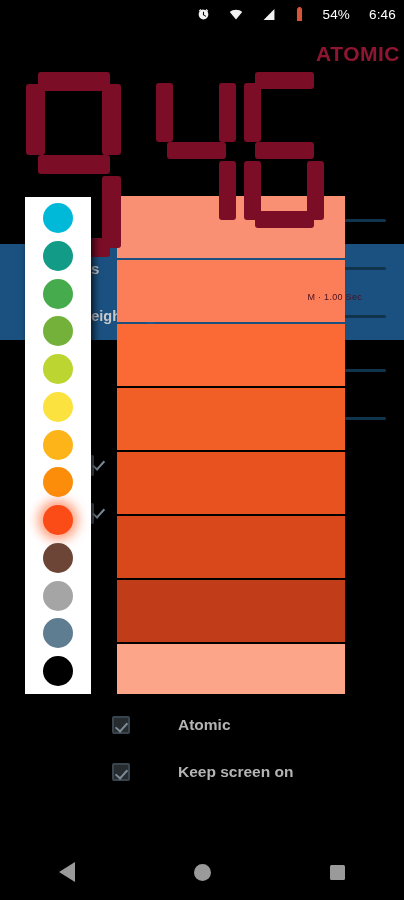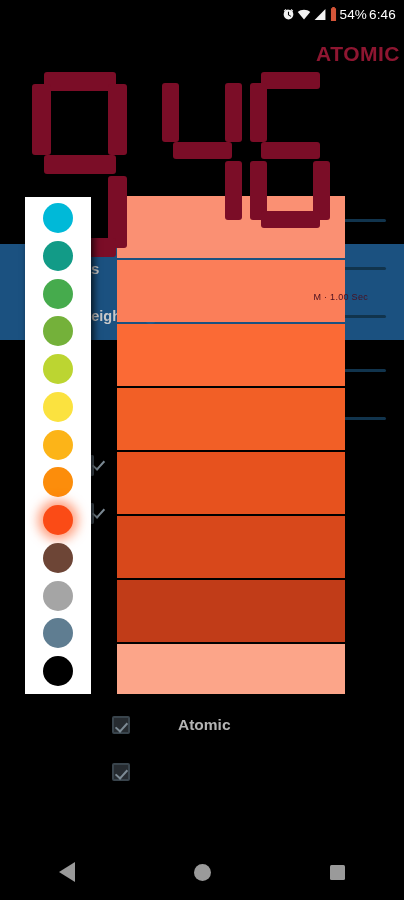--- a/index.html
+++ b/index.html
@@ -8,36 +8,36 @@
     width:404px; height:900px;
     font-family:"Liberation Sans", sans-serif;
     position:relative; overflow:hidden;
     -webkit-font-smoothing:antialiased;
   }
 
   
   #statusbar{
     position:absolute; top:0; left:0; width:404px; height:28px;
     display:flex; align-items:center; justify-content:flex-end;
-    padding-right:8px; gap:2px; color:#ffffff; font-size:13px; z-index:60;
+    padding-right:8px; gap:19px; color:#ffffff; font-size:13px; z-index:60;
   }
   #statusbar .sicon{ display:block; opacity:.95; }
   #statusbar .batt-txt{ font-size:13.5px; letter-spacing:.1px; }
   #statusbar .clock-txt{ font-size:13.5px; letter-spacing:.2px; }
 
   
   #apptitle{
     position:absolute; top:42px; right:4px; z-index:40;
     color:#8e1631; font-size:21px; font-weight:bold; letter-spacing:.5px;
     font-family:"Liberation Sans", sans-serif;
   }
 
   
   #clockwrap{
-    position:absolute; top:62px; left:10px; width:360px; height:140px; z-index:30;
+    position:absolute; top:62px; left:4px; width:360px; height:140px; z-index:30;
   }
   .segdigit{ position:absolute; }
   .seg{ position:absolute; background:#7b0d27; border-radius:3px; }
 
   
   #secwrap{ position:absolute; top:110px; right:-14px; z-index:30; }
 
   
   #dimline{
     position:absolute; top:230px; right:2px; z-index:31;
@@ -271,19 +271,20 @@
     <div class="swatch" style="background: rgb(95, 125, 145);"></div>
     <div class="swatch" style="background: rgb(0, 0, 0);"></div>
   </div>
 
 <div class="bottomrow" style="top:701px;">
   <span class="bcheck"></span>
   <span class="blabel">Atomic</span>
 </div>
 <div class="bottomrow" style="top:748px;">
   <span class="bcheck"></span>
+  <span class="blabel">Keep screen on</span>
 </div>
 
 <div id="navbar">
   <span class="navback"></span>
   <span class="navhome"></span>
   <span class="navrec"></span>
 </div>
 
 </body></html>

